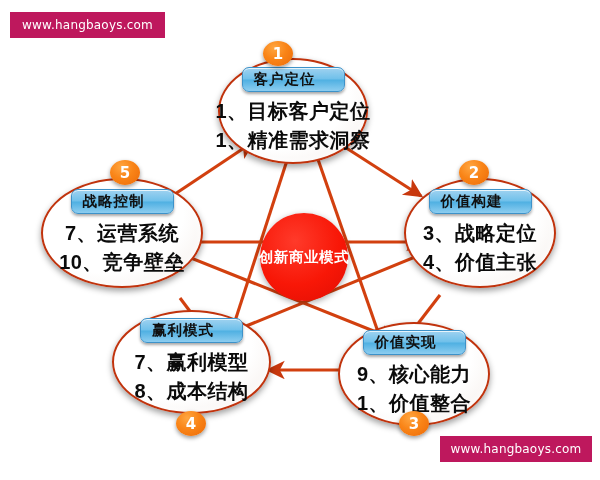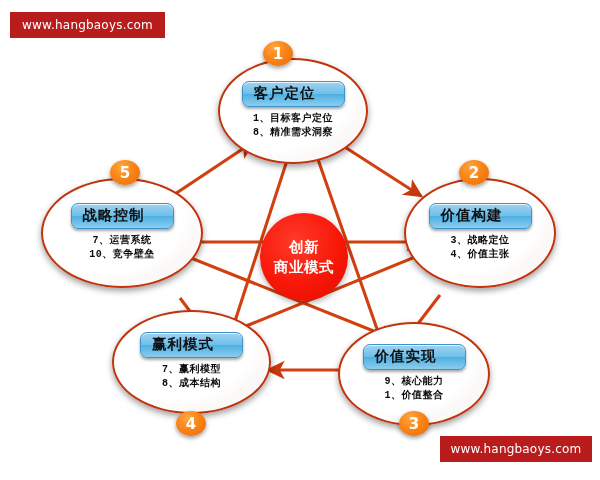--- a/index.html
+++ b/index.html
@@ -8,21 +8,21 @@
     background:#ffffff;
     font-family:"DejaVu Sans","Liberation Sans",sans-serif;
     overflow:hidden;
     position:relative;
   }
   #stage{position:absolute;left:0;top:0;width:600px;height:480px;}
 
   
   .watermark{
     position:absolute;
-    background:#b91c1c;
+    background:#be185d;
     color:#ffffff;
     font-family:"DejaVu Sans","Liberation Sans",sans-serif;
     font-size:12px;
     letter-spacing:.2px;
     display:flex;align-items:center;justify-content:center;
     white-space:nowrap;
   }
   #wm-top{left:10px;top:12px;width:155px;height:26px;}
   #wm-bottom{left:440px;top:436px;width:152px;height:26px;}
 
@@ -53,22 +53,22 @@
     letter-spacing:1px;
     padding:2px 28px 3px 11px;
     box-shadow:0 2px 3px rgba(0,0,0,.35), inset 0 1px 0 rgba(255,255,255,.75);
     white-space:nowrap;
     line-height:1.25;
   }
   .node-items{
     margin-top:5px;
     text-align:center;
     color:#0b0b0b;
-    font-family:Liberation Mono, monospace;
-    font-size:10px;
+    font-family:Liberation Sans, sans-serif;
+    font-size:20px;
     font-weight:bold;
     line-height:1.45;
     white-space:nowrap;
   }
   .node-items div{letter-spacing:.5px;}
 
   
   .badge{
     position:absolute;
     width:30px;height:25px;
@@ -83,21 +83,21 @@
   }
 
   
   #hub{
     position:absolute;
     left:260px;top:213px;
     width:88px;height:88px;
     border-radius:50%;
     background:radial-gradient(circle at 40% 32%, #ff3a2a 0%, #f81707 55%, #e00d03 100%);
     box-shadow:0 2px 6px rgba(0,0,0,.35);
-    display:flex;flex-direction:column;
+    display:flex;flex-direction:row;
     align-items:center;justify-content:center;
     z-index:6;
   }
   #hub div{
     color:#ffffff;
     font-weight:bold;
     font-size:14.5px;
     line-height:1.38;
     letter-spacing:.6px;
     white-space:nowrap;
@@ -132,21 +132,21 @@
 
   <div id="hub">
     <div>创新</div>
     <div>商业模式</div>
   </div>
 
   <div class="node" style="left:218px;top:58px;width:150px;height:106px;">
     <div class="node-title">客户定位</div>
     <div class="node-items">
       <div>1、目标客户定位</div>
-      <div>8、精准需求洞察</div>
+      <div>1、精准需求洞察</div>
     </div>
   </div>
   <div class="badge" style="left:263px;top:41px;">1</div>
 
   <div class="node" style="left:404px;top:178px;width:152px;height:110px;">
     <div class="node-title">价值构建</div>
     <div class="node-items">
       <div>3、战略定位</div>
       <div>4、价值主张</div>
     </div>

